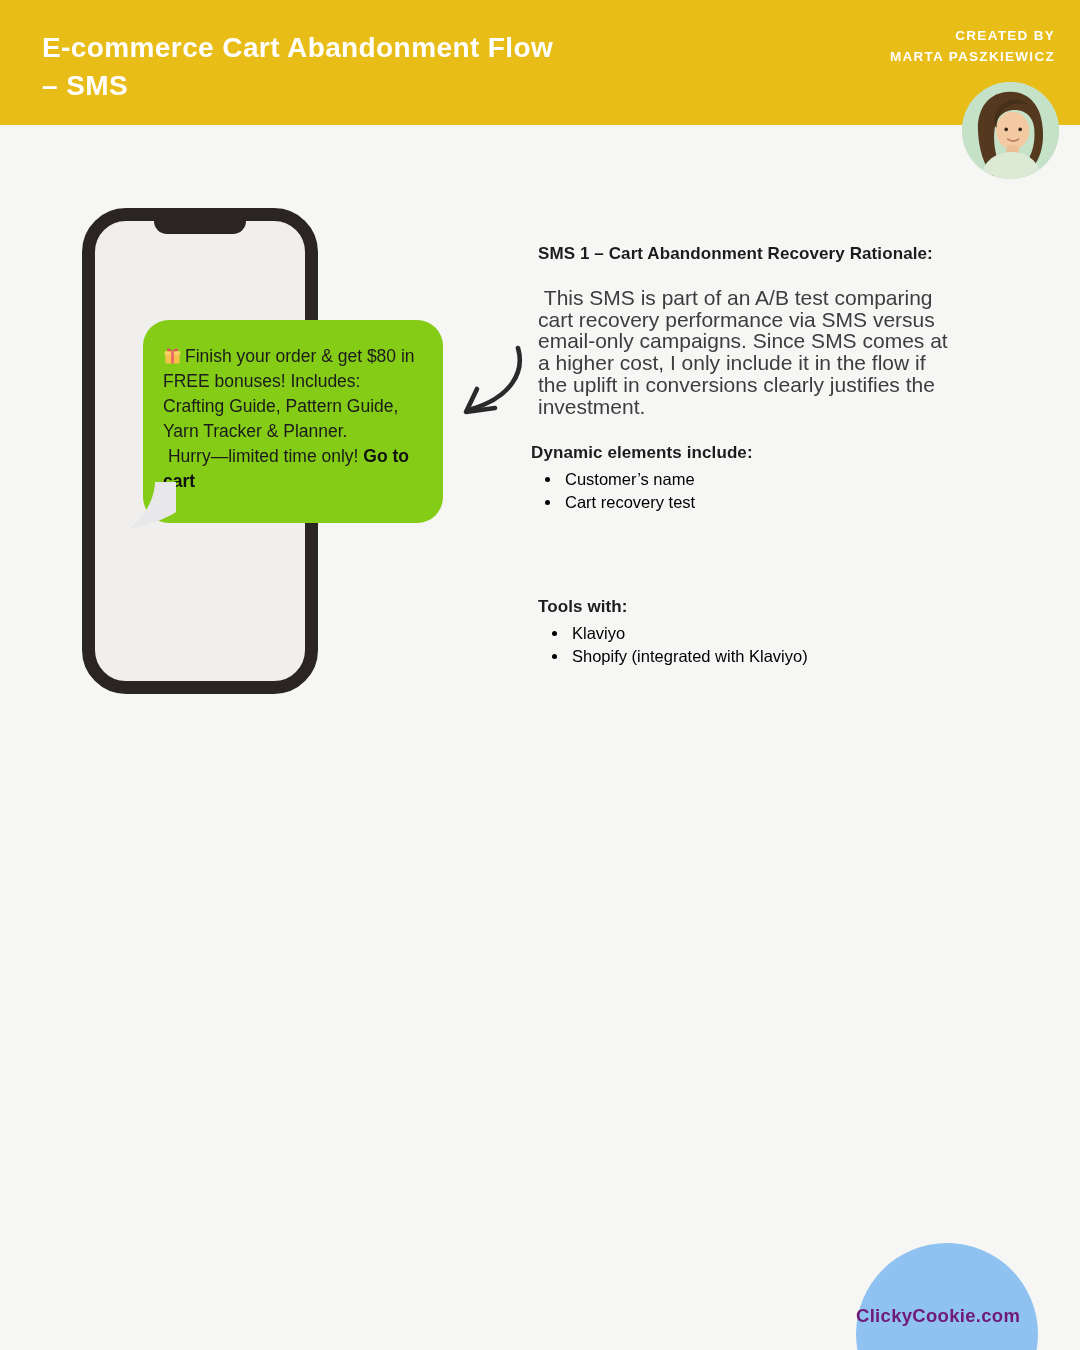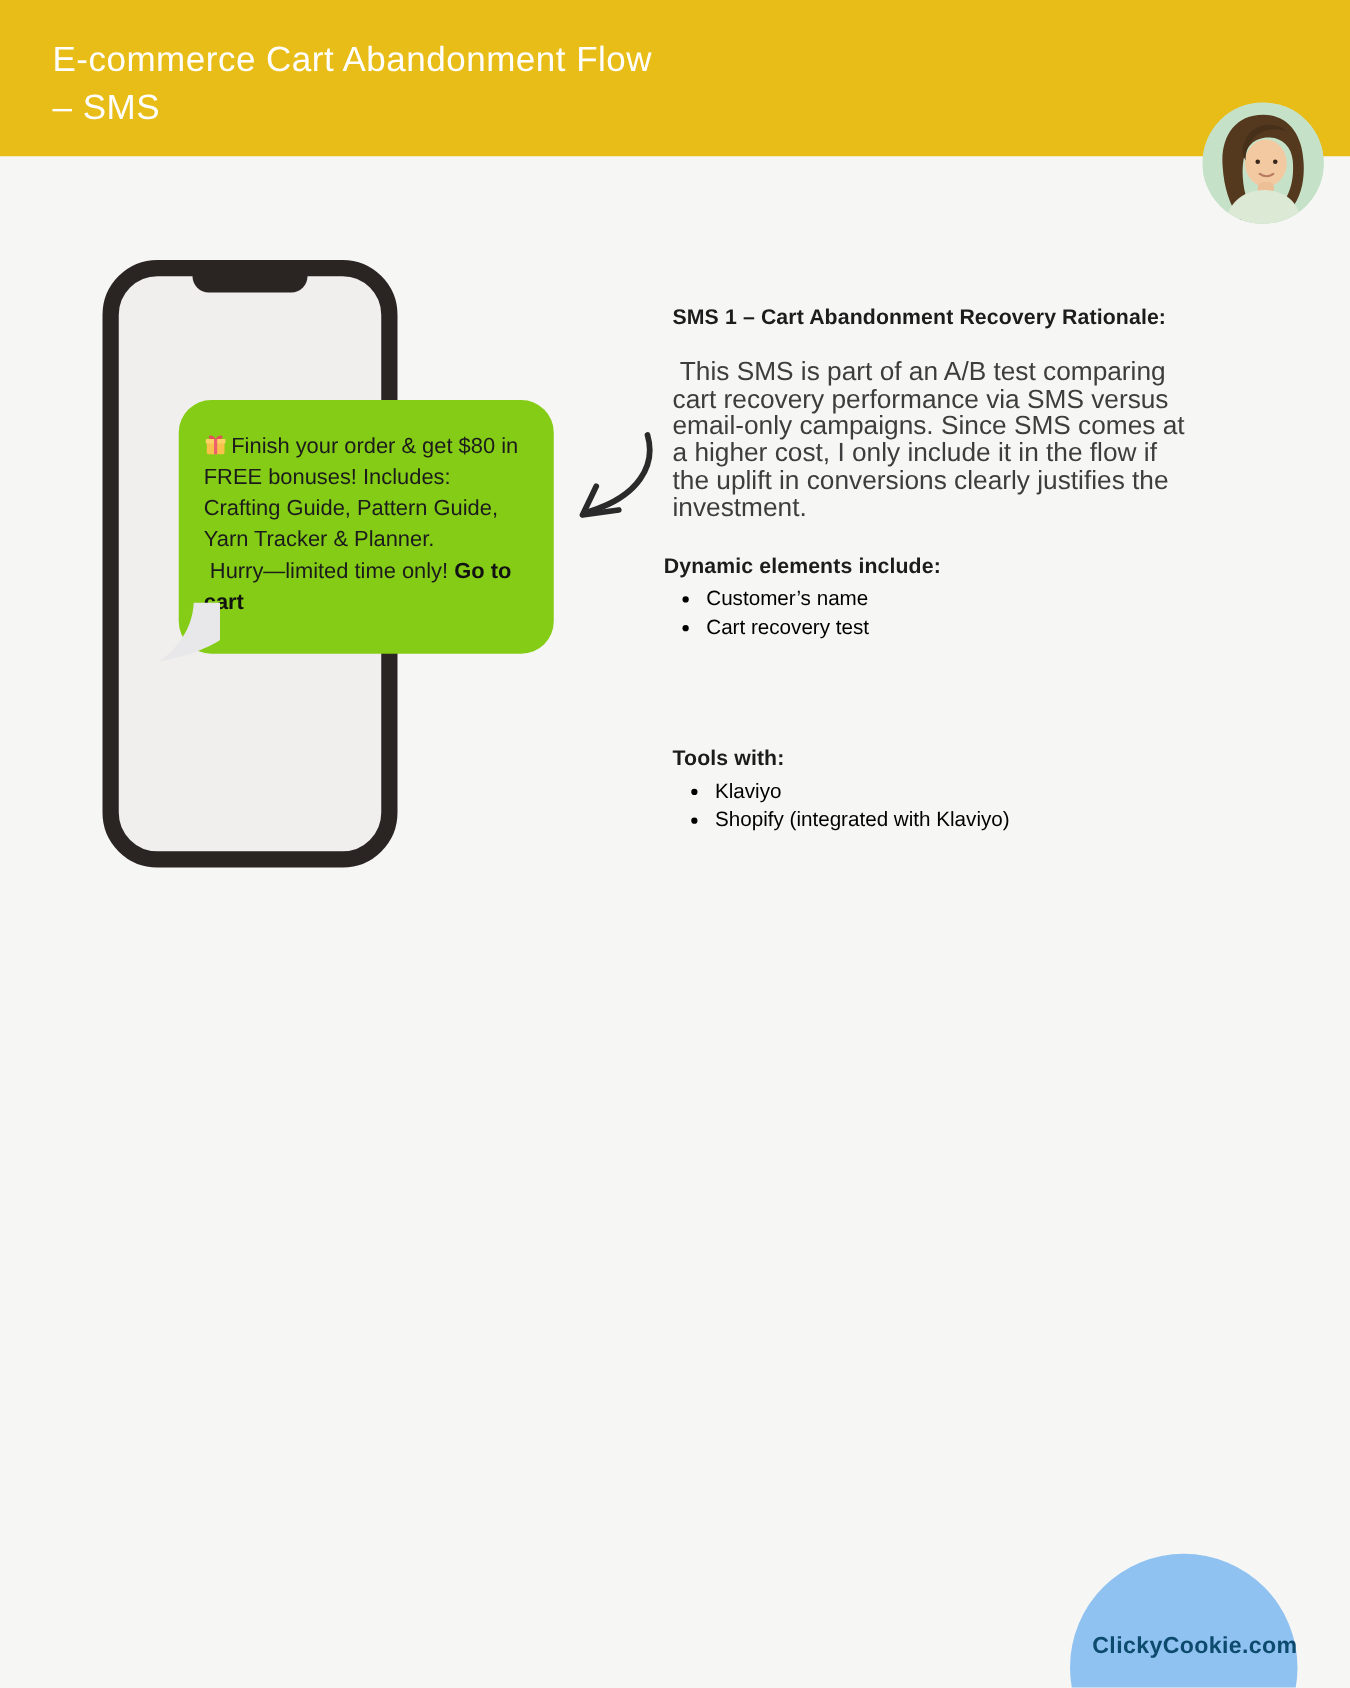--- a/index.html
+++ b/index.html
@@ -13,21 +13,21 @@
     color:#1d1d1d;
   }
 
   
   .header {
     position:absolute; left:0; top:0; width:1080px; height:125px;
     background:#e9bd17;
   }
   .title {
     position:absolute; left:42px; top:29px;
-    font-size:28px; font-weight:400; color:#ffffff;
+    font-size:28px; font-weight:700; color:#ffffff;
     line-height:38px; letter-spacing:0.4px;
   }
   .created-by {
     position:absolute; right:25px; top:26px;
     text-align:right; color:#ffffff; font-weight:700;
     font-size:13.5px; letter-spacing:1.3px; line-height:20.5px;
   }
   .avatar {
     position:absolute; left:962px; top:82px; width:97px; height:97px;
     border-radius:50%; overflow:hidden; background:#c5e2c8; z-index:6;
@@ -83,31 +83,35 @@
     font-size:16.5px; line-height:23px; color:#000000; padding-left:3px;
   }
 
   
   .footer-circle {
     position:absolute; left:856px; top:1243px; width:182px; height:182px;
     border-radius:50%; background:#8fc2f0; z-index:2;
   }
   .footer-circle .site {
     position:absolute; left:0; top:62px; width:100%;
-    text-align:right; color:#0c4a6e; font-size:18.5px;
+    text-align:left; color:#701a75; font-size:18.5px;
     font-weight:700; letter-spacing:0.3px;
   }
 </style>
 </head>
 <body>
 
 <div class="header">
   <div class="title">
     <div>E-commerce Cart Abandonment Flow</div>
     <div>– SMS</div>
+  </div>
+  <div class="created-by">
+    <div>CREATED BY</div>
+    <div>MARTA PASZKIEWICZ</div>
   </div>
 </div>
 
 <div class="avatar">
   <svg viewBox="0 0 90 90">
     <rect x="0" y="0" width="90" height="90" fill="#c5e2c8"></rect>
 
     <path d="M45 9 C23 9 13 27 15 48 C16 63 20 76 28 87 L40 87 C31 73 29 57 30 46 C31 34 37 27 47 26 C58 25 66 32 67 43 C68 55 66 64 61 73 L66 79 C73 70 76 58 75 44 C74 23 63 9 45 9 Z" fill="#54391f"></path>
 
     <ellipse cx="47" cy="45" rx="15.5" ry="17.5" fill="#f3c9a2"></ellipse>

